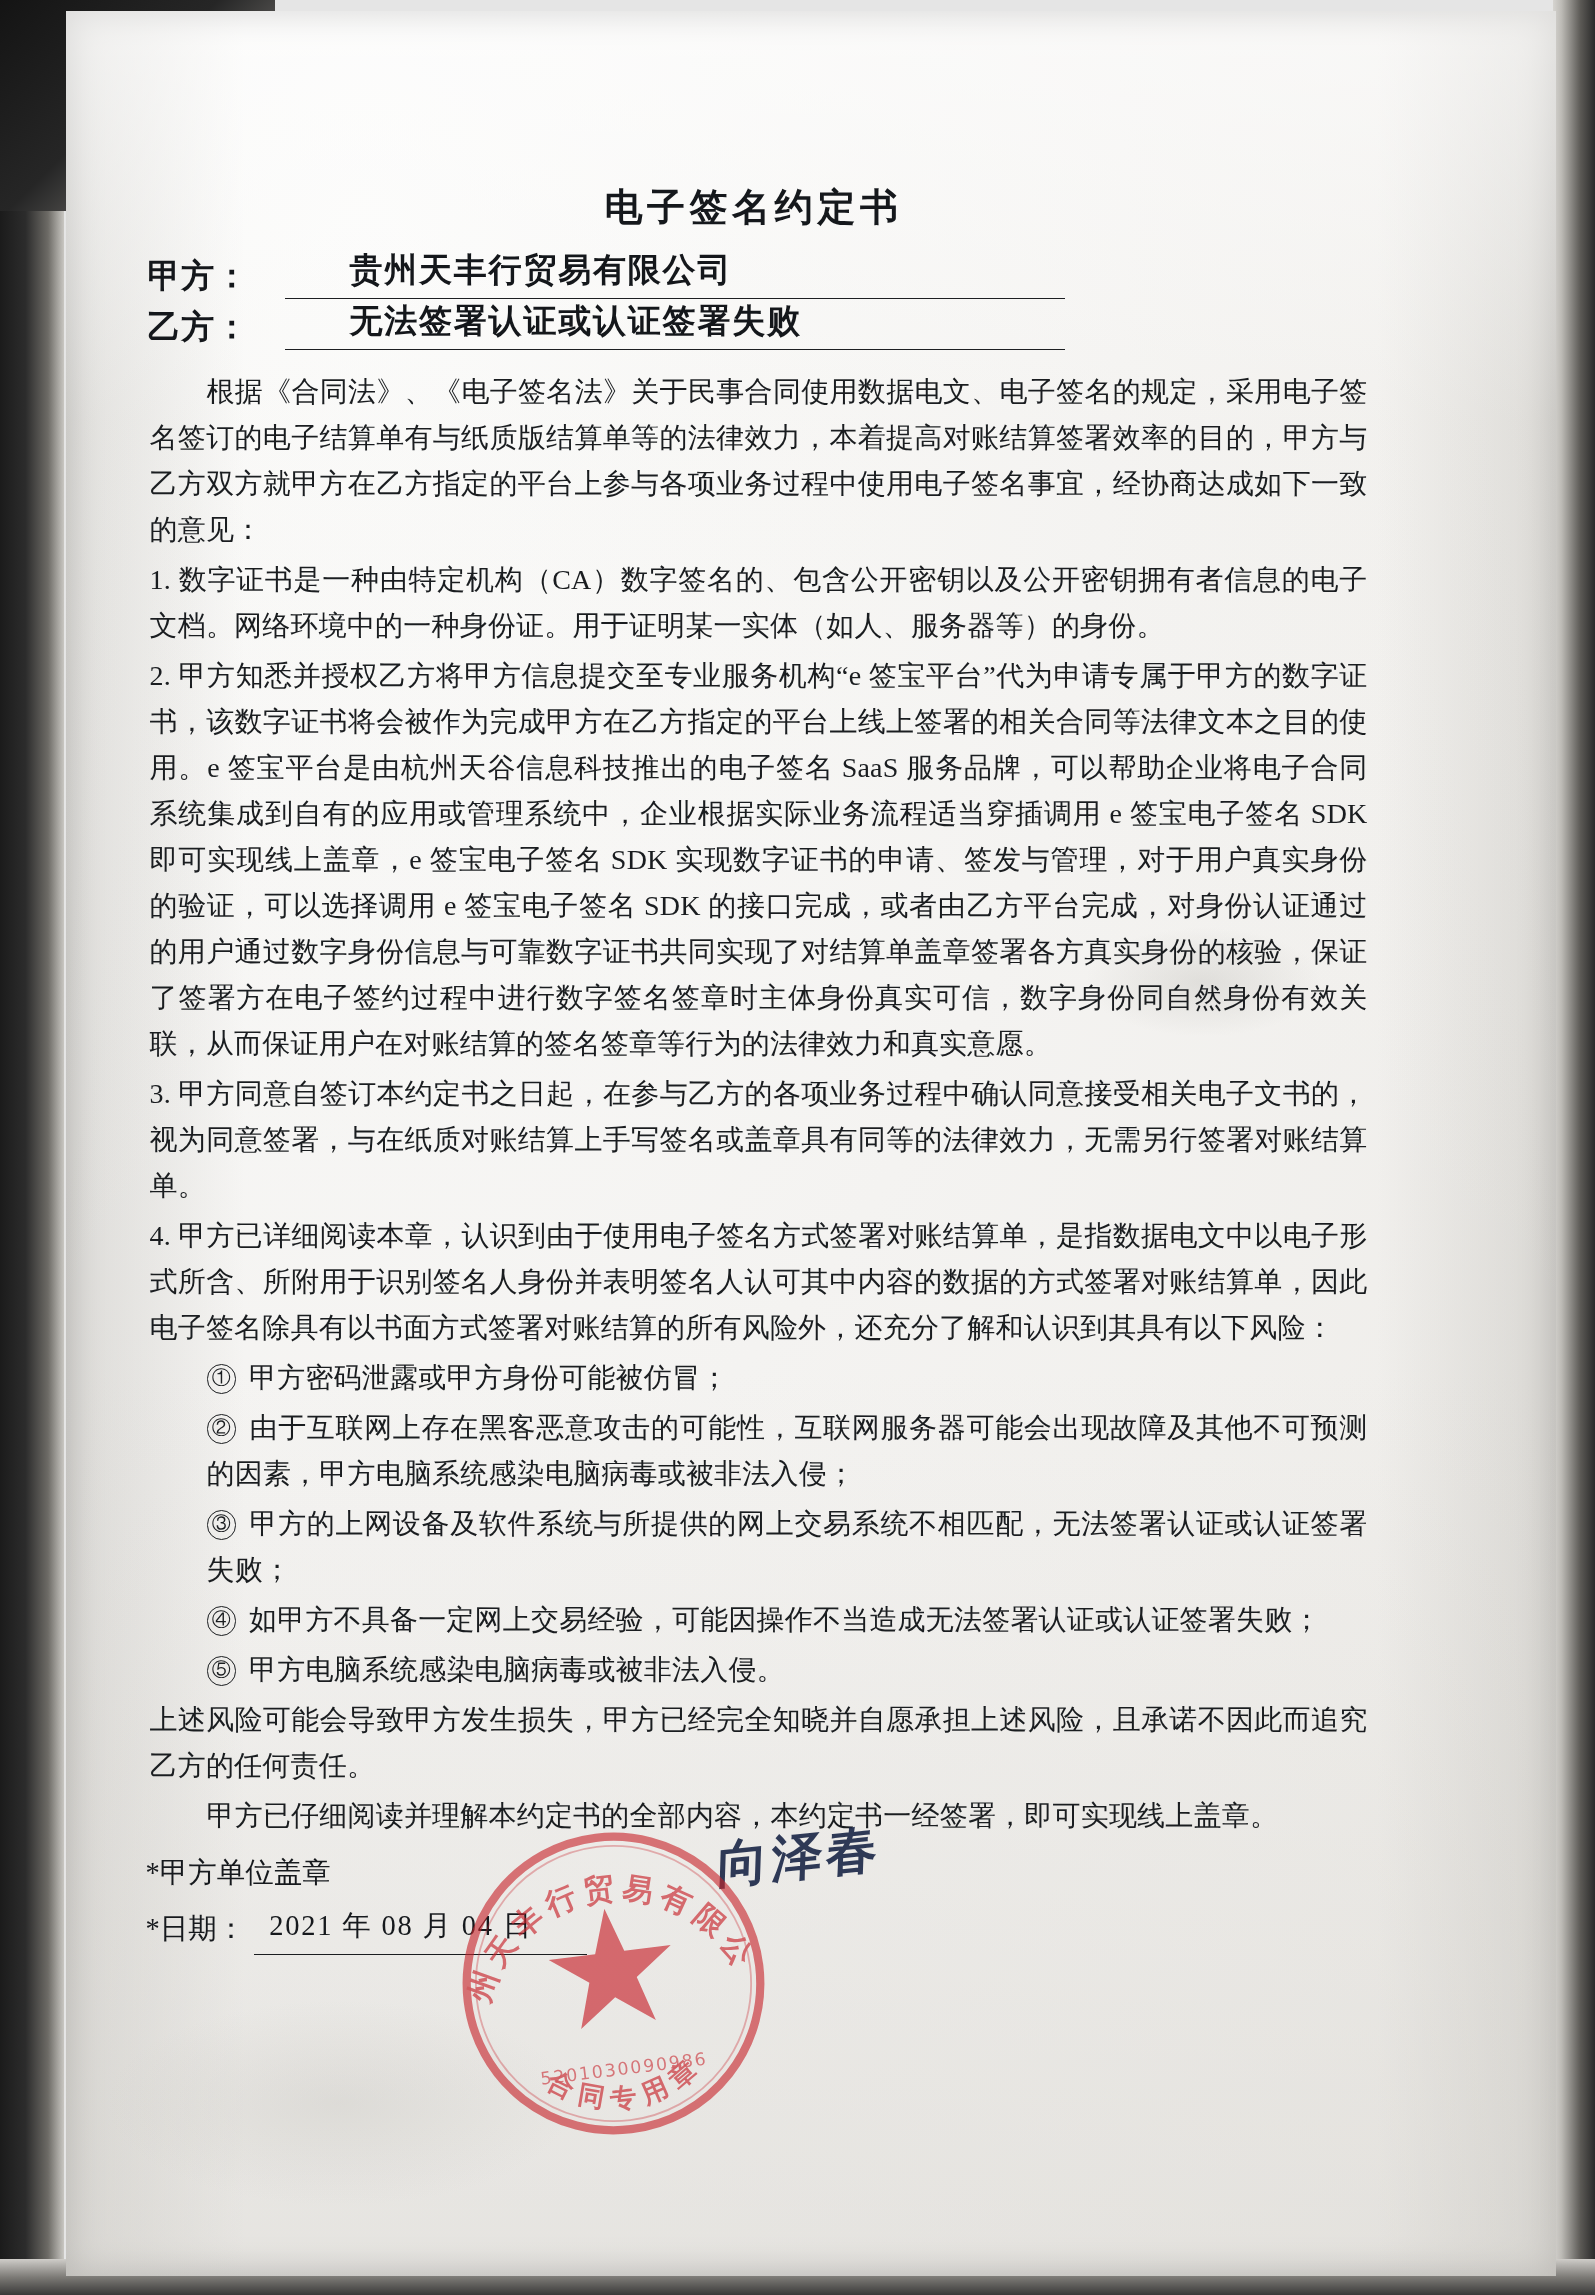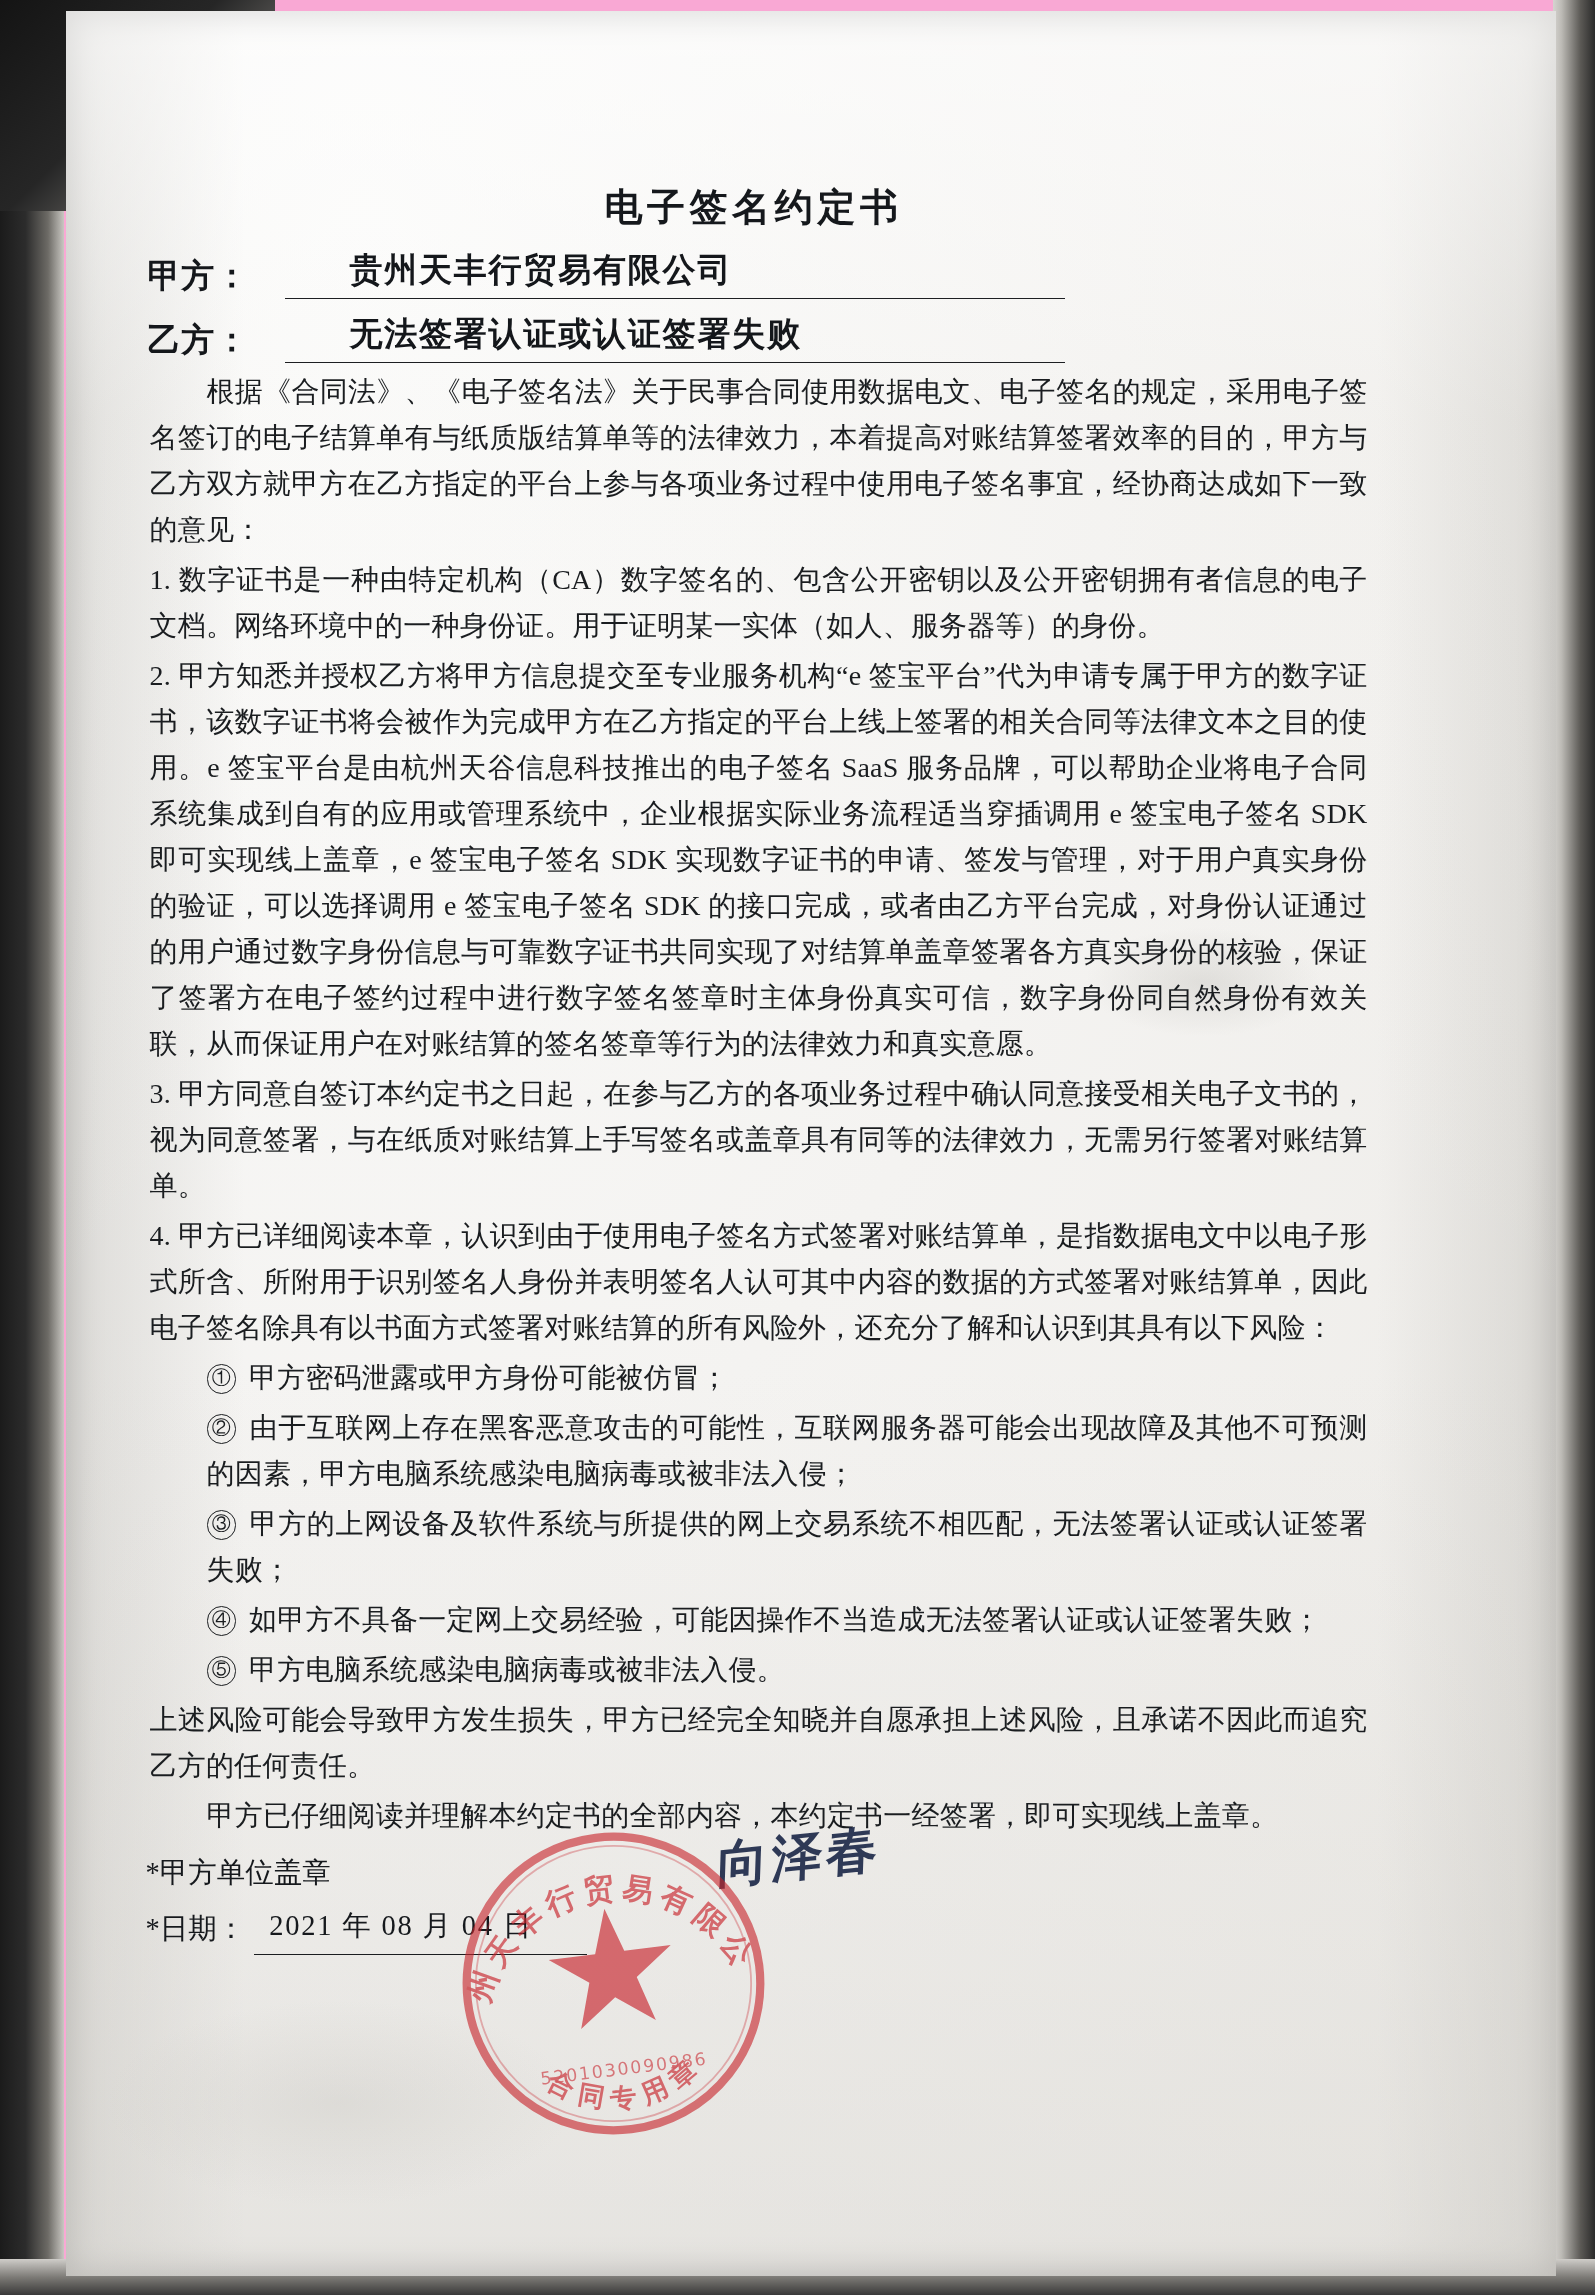--- a/index.html
+++ b/index.html
@@ -5,21 +5,21 @@
   html, body {
     margin: 0;
     padding: 0;
     background: #3a3a3a;
   }
   #page {
     position: relative;
     width: 1595px;
     height: 2296px;
     overflow: hidden;
-    background: #f9a8d4;
+    background: #e5e5e5;
     font-family: "Liberation Serif", "DejaVu Serif", serif;
   }
   
   .edge-left {
     position: absolute;
     left: 0; top: 0;
     width: 64px; height: 2296px;
     background: linear-gradient(90deg, #1b1b1b 0%, #2c2c2c 40%, #6d6b66 75%, #c9c7c2 100%);
   }
   .edge-top-dark {
@@ -94,21 +94,21 @@
   .party-row .lbl { width: 138px; flex: none; }
   .party-row .val {
     flex: 1;
     border-bottom: 1.8px solid #1d1f22;
     padding-left: 64px;
     padding-bottom: 4.6px;
     font-weight: 700;
     letter-spacing: 1.8px;
   }
   #party-a { top: 248px; }
-  #party-b { top: 312px; }
+  #party-b { top: 299px; }
 
   .body-text {
     position: absolute;
     left: 16.5px;
     top: 365px;
     width: 1226px;
     font-size: 28px;
     line-height: 46px;
     text-align: justify;
     letter-spacing: 0.2px;

